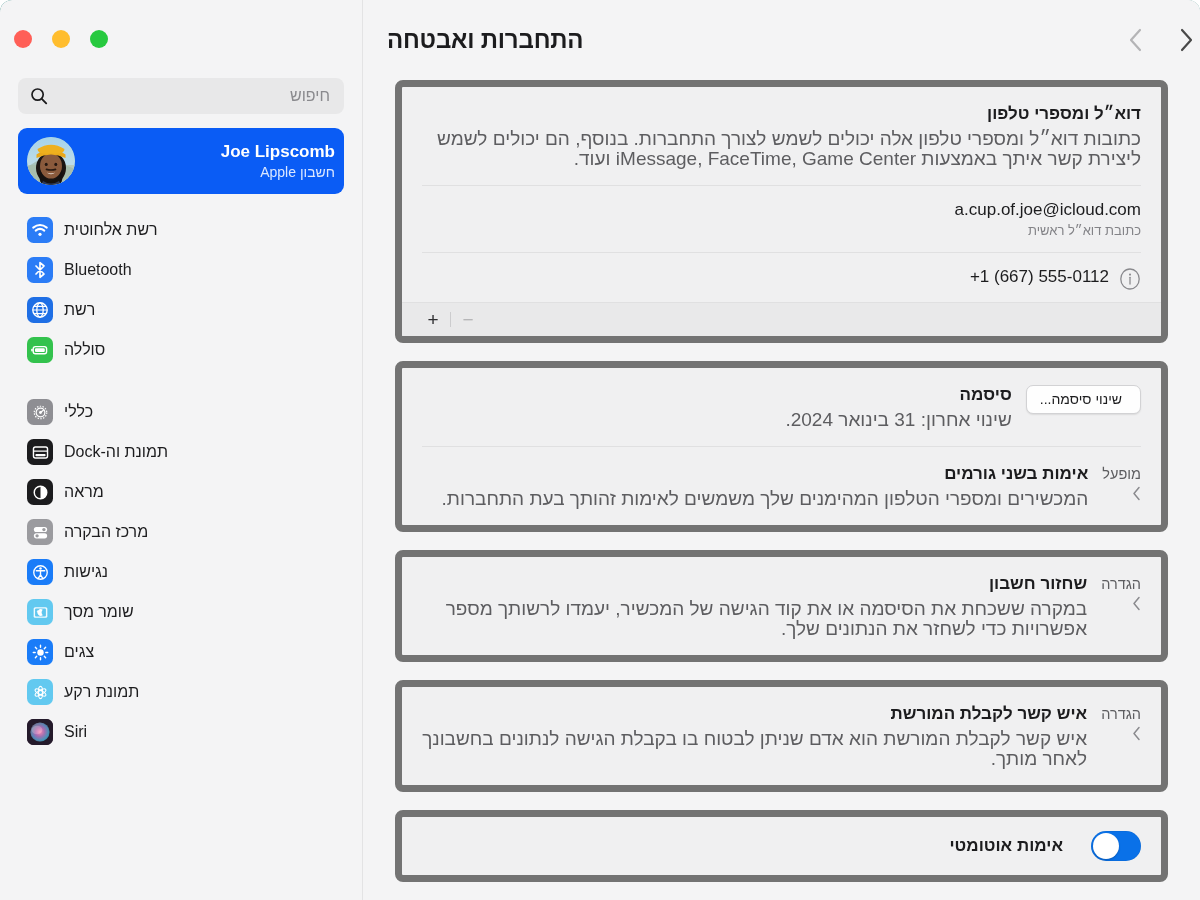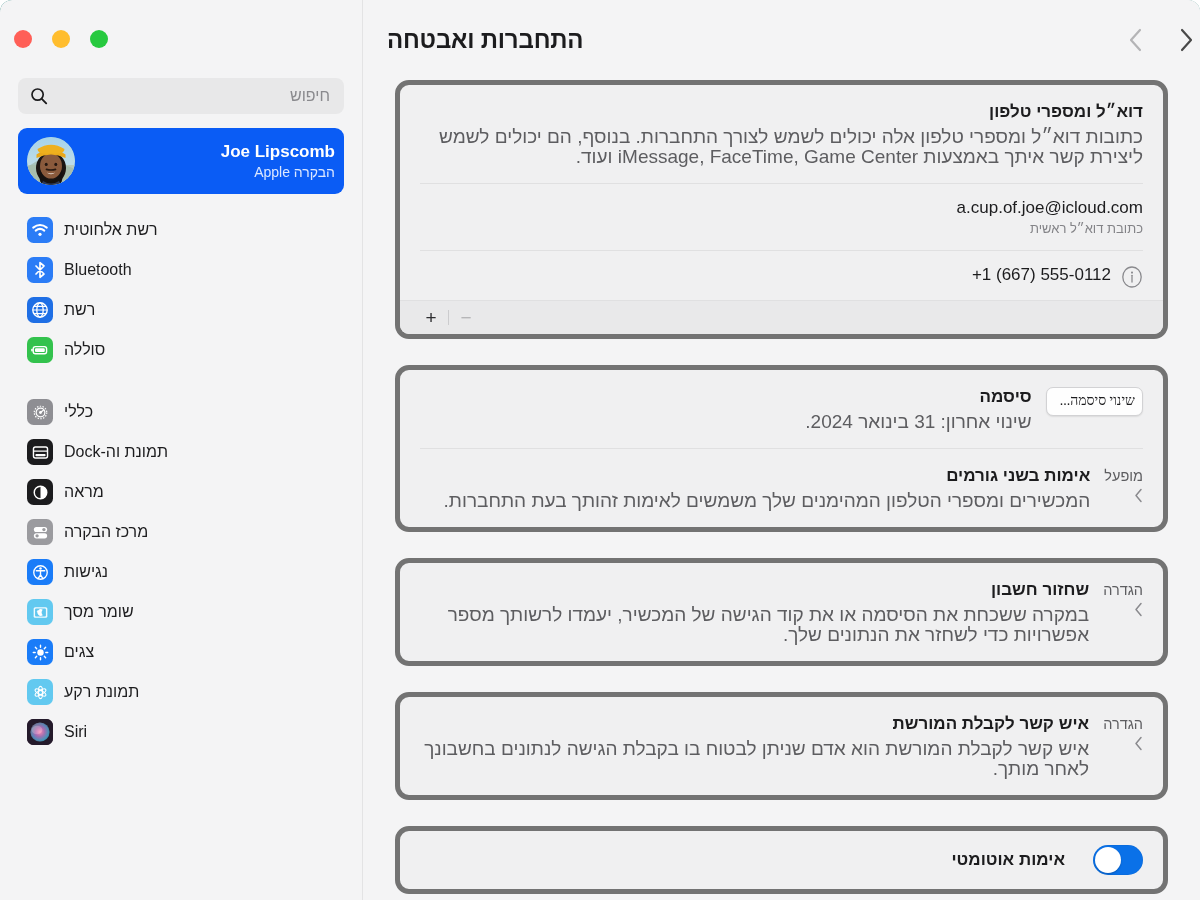--- a/index.html
+++ b/index.html
@@ -80,23 +80,23 @@
   .chev-fwd  path { stroke: #494949; }
 
   #scroll-area {
     flex: 1 1 auto;
     overflow: hidden;
     padding: 0 32px 0 32px;
   }
 
   .card {
     background: #f0f0f1;
-    border: 5px solid #737373;
-    border-radius: 14px;
-    margin-bottom: 26px;
+    border: 7px solid #737373;
+    border-radius: 8px;
+    margin-bottom: 18px;
     overflow: hidden;
   }
 
   .card-block { padding: 16px 20px 16px 20px; }
 
   .sep {
     height: 1px;
     background: #e0e0e1;
     margin: 0 20px;
   }
@@ -191,24 +191,24 @@
     display: flex;
     flex-direction: column;
     align-items: flex-start;
     padding-top: 1px;
   }
 
   .push-btn {
     background: #fefefe;
     border: 1px solid #d2d2d4;
     border-radius: 7px;
-    padding: 5px 7px 6px 13px;
+    padding: 5px 18px 6px 13px;
     font-size: 14px;
     color: #1c1c1e;
-    font-family: Liberation Serif, serif;
+    font-family: Liberation Sans, sans-serif;
     box-shadow: 0 1px 1.5px rgba(0,0,0,0.09);
     cursor: default;
     white-space: nowrap;
   }
 
   .status-text {
     font-size: 14.5px;
     color: #5d5d60;
     line-height: 20px;
     white-space: nowrap;
@@ -546,21 +546,21 @@
             <ellipse cx="28.8" cy="27.4" rx="1.5" ry="1.7" fill="#241711"></ellipse>
             <path d="M19.5 32.4 Q24 33.6 28.5 32.4" stroke="#2a1a12" stroke-width="1.7" fill="none" stroke-linecap="round"></path>
             <path d="M19.6 35.5 Q24 39 28.4 35.5 Q24 37.6 19.6 35.5 Z" fill="#ffffff"></path>
             <path d="M13 33 Q11 42 15 48 L33 48 Q37 42 35 33 Q30 44 24 44 Q18 44 13 33 Z" fill="#15110f"></path>
             <path d="M16 44 Q24 49 32 44 L34 48 L14 48 Z" fill="#2e3a57"></path>
           </g>
         </svg>
       </div>
       <div id="account-text">
         <div id="account-name">Joe Lipscomb</div>
-        <div id="account-sub">הבקרה Apple</div>
+        <div id="account-sub">חשבון Apple</div>
       </div>
     </div>
 
     <div class="nav-group">
 
       <div class="nav-item">
         <span class="nav-icon" style="background:#2b7cf6">
           <svg width="18" height="18" viewBox="0 0 18 18" fill="none">
             <path d="M2.2 6.6 Q9 1.4 15.8 6.6" stroke="#fff" stroke-width="2" stroke-linecap="round"></path>
             <path d="M4.7 9.6 Q9 6.1 13.3 9.6" stroke="#fff" stroke-width="2" stroke-linecap="round"></path>

